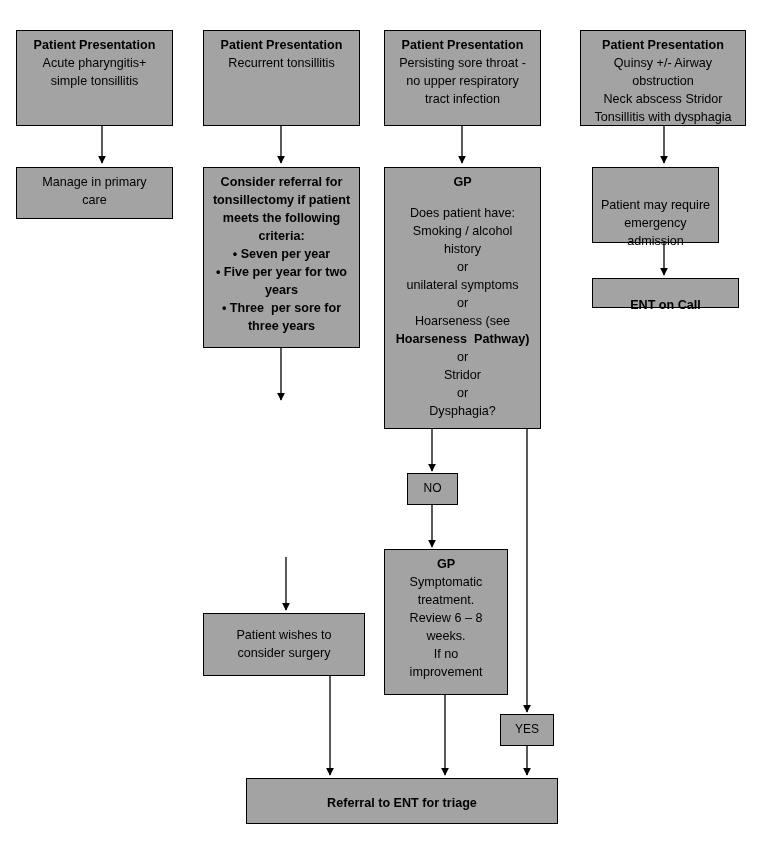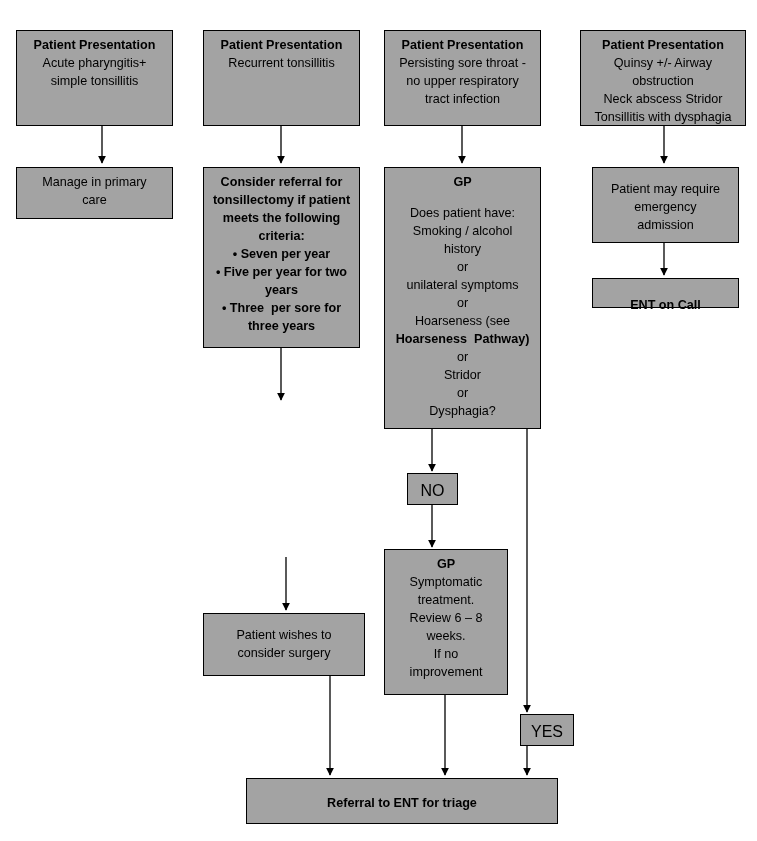--- a/index.html
+++ b/index.html
@@ -44,21 +44,21 @@
   }
   .center { text-align: center; }
   .left { text-align: center; font-weight: bold; }
   .b { font-weight: bold; }
   .title-line {
     font-weight: bold;
     display: block;
     text-align: center;
   }
   .tiny {
-    font-size: 16px;
+    font-size: 12px;
     padding: 0 4px;
     text-align: center;
   }
   .spacer { display: block; height: 13px; }
 </style>
 </head>
 <body>
 
 <div id="canvas">
 
@@ -163,33 +163,33 @@
   <div class="node center" style="left:384px; top:549px; width:124px; height:146px;">
     <span class="title-line">GP</span>
     <span class="ln">Symptomatic</span>
     <span class="ln">treatment.</span>
     <span class="ln">Review 6 – 8</span>
     <span class="ln">weeks.</span>
     <span class="ln">If no</span>
     <span class="ln">improvement</span>
   </div>
 
-  <div class="node tiny" style="left:500px; top:714px; width:54px; height:32px; padding-top:6px;margin-left:20px;">
+  <div class="node tiny" style="left:500px; top:714px; width:54px; height:32px; padding-top:6px;">
     <span class="ln">YES</span>
   </div>
 
   <div class="node center" style="left:580px; top:30px; width:166px; height:96px;">
     <span class="title-line">Patient Presentation</span>
     <span class="ln">Quinsy +/- Airway</span>
     <span class="ln">obstruction</span>
     <span class="ln">Neck abscess Stridor</span>
     <span class="ln">Tonsillitis with dysphagia</span>
   </div>
 
-  <div class="node center" style="left:592px; top:167px; width:147px; height:76px; padding-top:12px;">
+  <div class="node center" style="left:592px; top:167px; width:127px; height:76px; padding-top:28px;">
     <span class="ln">Patient may require</span>
     <span class="ln">emergency</span>
     <span class="ln">admission</span>
   </div>
 
   <div class="node center b" style="left:592px; top:278px; width:147px; height:30px; padding-top:17px;">
     <span class="ln">ENT on Call</span>
   </div>
 
   <div class="node center b" style="left:246px; top:778px; width:312px; height:46px; padding-top:15px;">

